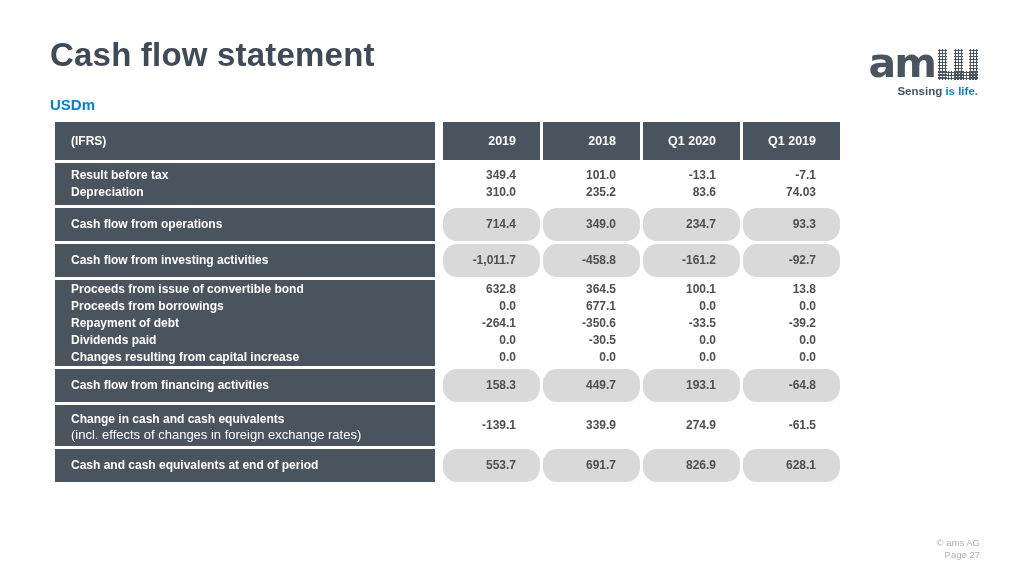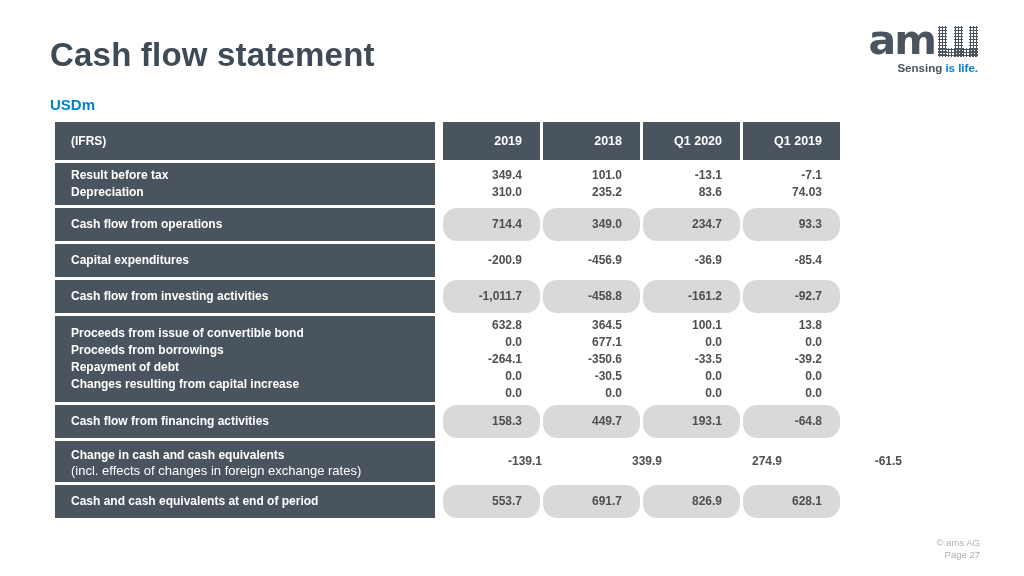--- a/index.html
+++ b/index.html
@@ -11,21 +11,21 @@
   .title {
     position:absolute; left:50px; top:36px; font-size:33px; font-weight:700;
     color:var(--title-text,#3E4A55); letter-spacing:0.2px;
   }
   .subtitle {
     position:absolute; left:50px; top:96px; font-size:15px; font-weight:bold;
     color:var(--accent-blue,#0082D3);
   }
   
   .logo { position:absolute; top:22px; right:46px; text-align:right; }
-  .logo-row { display:flex; align-items:flex-end; justify-content:flex-end; }
+  .logo-row { display:flex; align-items:flex-end; justify-content:flex-end;margin-top:23px; }
   .logo-text {
     font-family:"DejaVu Sans", sans-serif; font-size:41px; font-weight:bold;
     color:var(--dark-slate,#4A545E); line-height:36px; letter-spacing:-2px;
   }
   .glyph { position:relative; width:40px; height:31px; margin-left:3px; margin-bottom:1px; }
   .dotpat {
     position:absolute;
     background-image:radial-gradient(circle, var(--dark-slate,#4A545E) 1px, transparent 1.2px);
     background-size:3px 3px;
   }
@@ -38,35 +38,35 @@
   
   .cftable { position:absolute; left:55px; top:122px; width:785px; }
   .trow { display:flex; margin-bottom:3px; }
   .lcell {
     width:380px; min-width:380px; margin-right:8px; background:var(--dark-slate,#4A545E);
     color:#ffffff; display:flex; flex-direction:column; justify-content:center;
     padding-left:16px; box-sizing:border-box;
   }
   .vcell {
     width:97px; min-width:97px; margin-right:3px; display:flex; flex-direction:column;
-    justify-content:center; align-items:flex-end; padding-right:18px; box-sizing:border-box;
+    justify-content:center; align-items:flex-end; padding-right:24px; box-sizing:border-box;
     background:#ffffff;
   }
   .vcell:last-child { margin-right:0; }
   .vcell.dark { background:var(--dark-slate,#4A545E); }
   .vcell.gray { background:var(--row-gray,#D9D9D9);border-radius:14px; }
   .lbl { font-size:12px; font-weight:bold; line-height:17px; }
   .sub { font-size:13px; font-weight:normal; line-height:12px; margin-top:1px; }
   .val { font-size:12px; line-height:17px; color:var(--value-text,#4F4F4F);font-weight:bold; }
   .hval { font-size:12.5px; font-weight:bold; color:#ffffff; line-height:17px; }
   .rh-head { height:38px; }
   .rh1 { height:33px; }
   .rh2 { height:42px; }
   .rh5 { height:86px; }
-  .rh7 { height:41px;gap:20px; }
+  .rh7 { height:41px; }
   
   .footer {
     position:absolute; right:44px; top:537px; text-align:right;
     font-size:9.5px; line-height:12px; color:var(--footer-text,#A9B0B6);
   }
 </style>
 </head>
 <body>
 
 <div class="slide">
@@ -144,37 +144,20 @@
         <div class="val">349.0</div>
       </div>
       <div class="vcell gray">
         <div class="val">234.7</div>
       </div>
       <div class="vcell gray">
         <div class="val">93.3</div>
       </div>
     </div>
 
-    <div class="trow rh1">
-      <div class="lcell">
-        <div class="lbl">Capital expenditures</div>
-      </div>
-      <div class="vcell">
-        <div class="val">-200.9</div>
-      </div>
-      <div class="vcell">
-        <div class="val">-456.9</div>
-      </div>
-      <div class="vcell">
-        <div class="val">-36.9</div>
-      </div>
-      <div class="vcell">
-        <div class="val">-85.4</div>
-      </div>
-    </div>
 
     <div class="trow rh1">
       <div class="lcell">
         <div class="lbl">Cash flow from investing activities</div>
       </div>
       <div class="vcell gray">
         <div class="val">-1,011.7</div>
       </div>
       <div class="vcell gray">
         <div class="val">-458.8</div>
@@ -185,20 +168,21 @@
       <div class="vcell gray">
         <div class="val">-92.7</div>
       </div>
     </div>
 
     <div class="trow rh5">
       <div class="lcell">
         <div class="lbl">Proceeds from issue of convertible bond</div>
         <div class="lbl">Proceeds from borrowings</div>
         <div class="lbl">Repayment of debt</div>
+        <div class="lbl">Dividends paid</div>
         <div class="lbl">Changes resulting from capital increase</div>
       </div>
       <div class="vcell">
         <div class="val">632.8</div>
         <div class="val">0.0</div>
         <div class="val">-264.1</div>
         <div class="val">0.0</div>
         <div class="val">0.0</div>
       </div>
       <div class="vcell">

